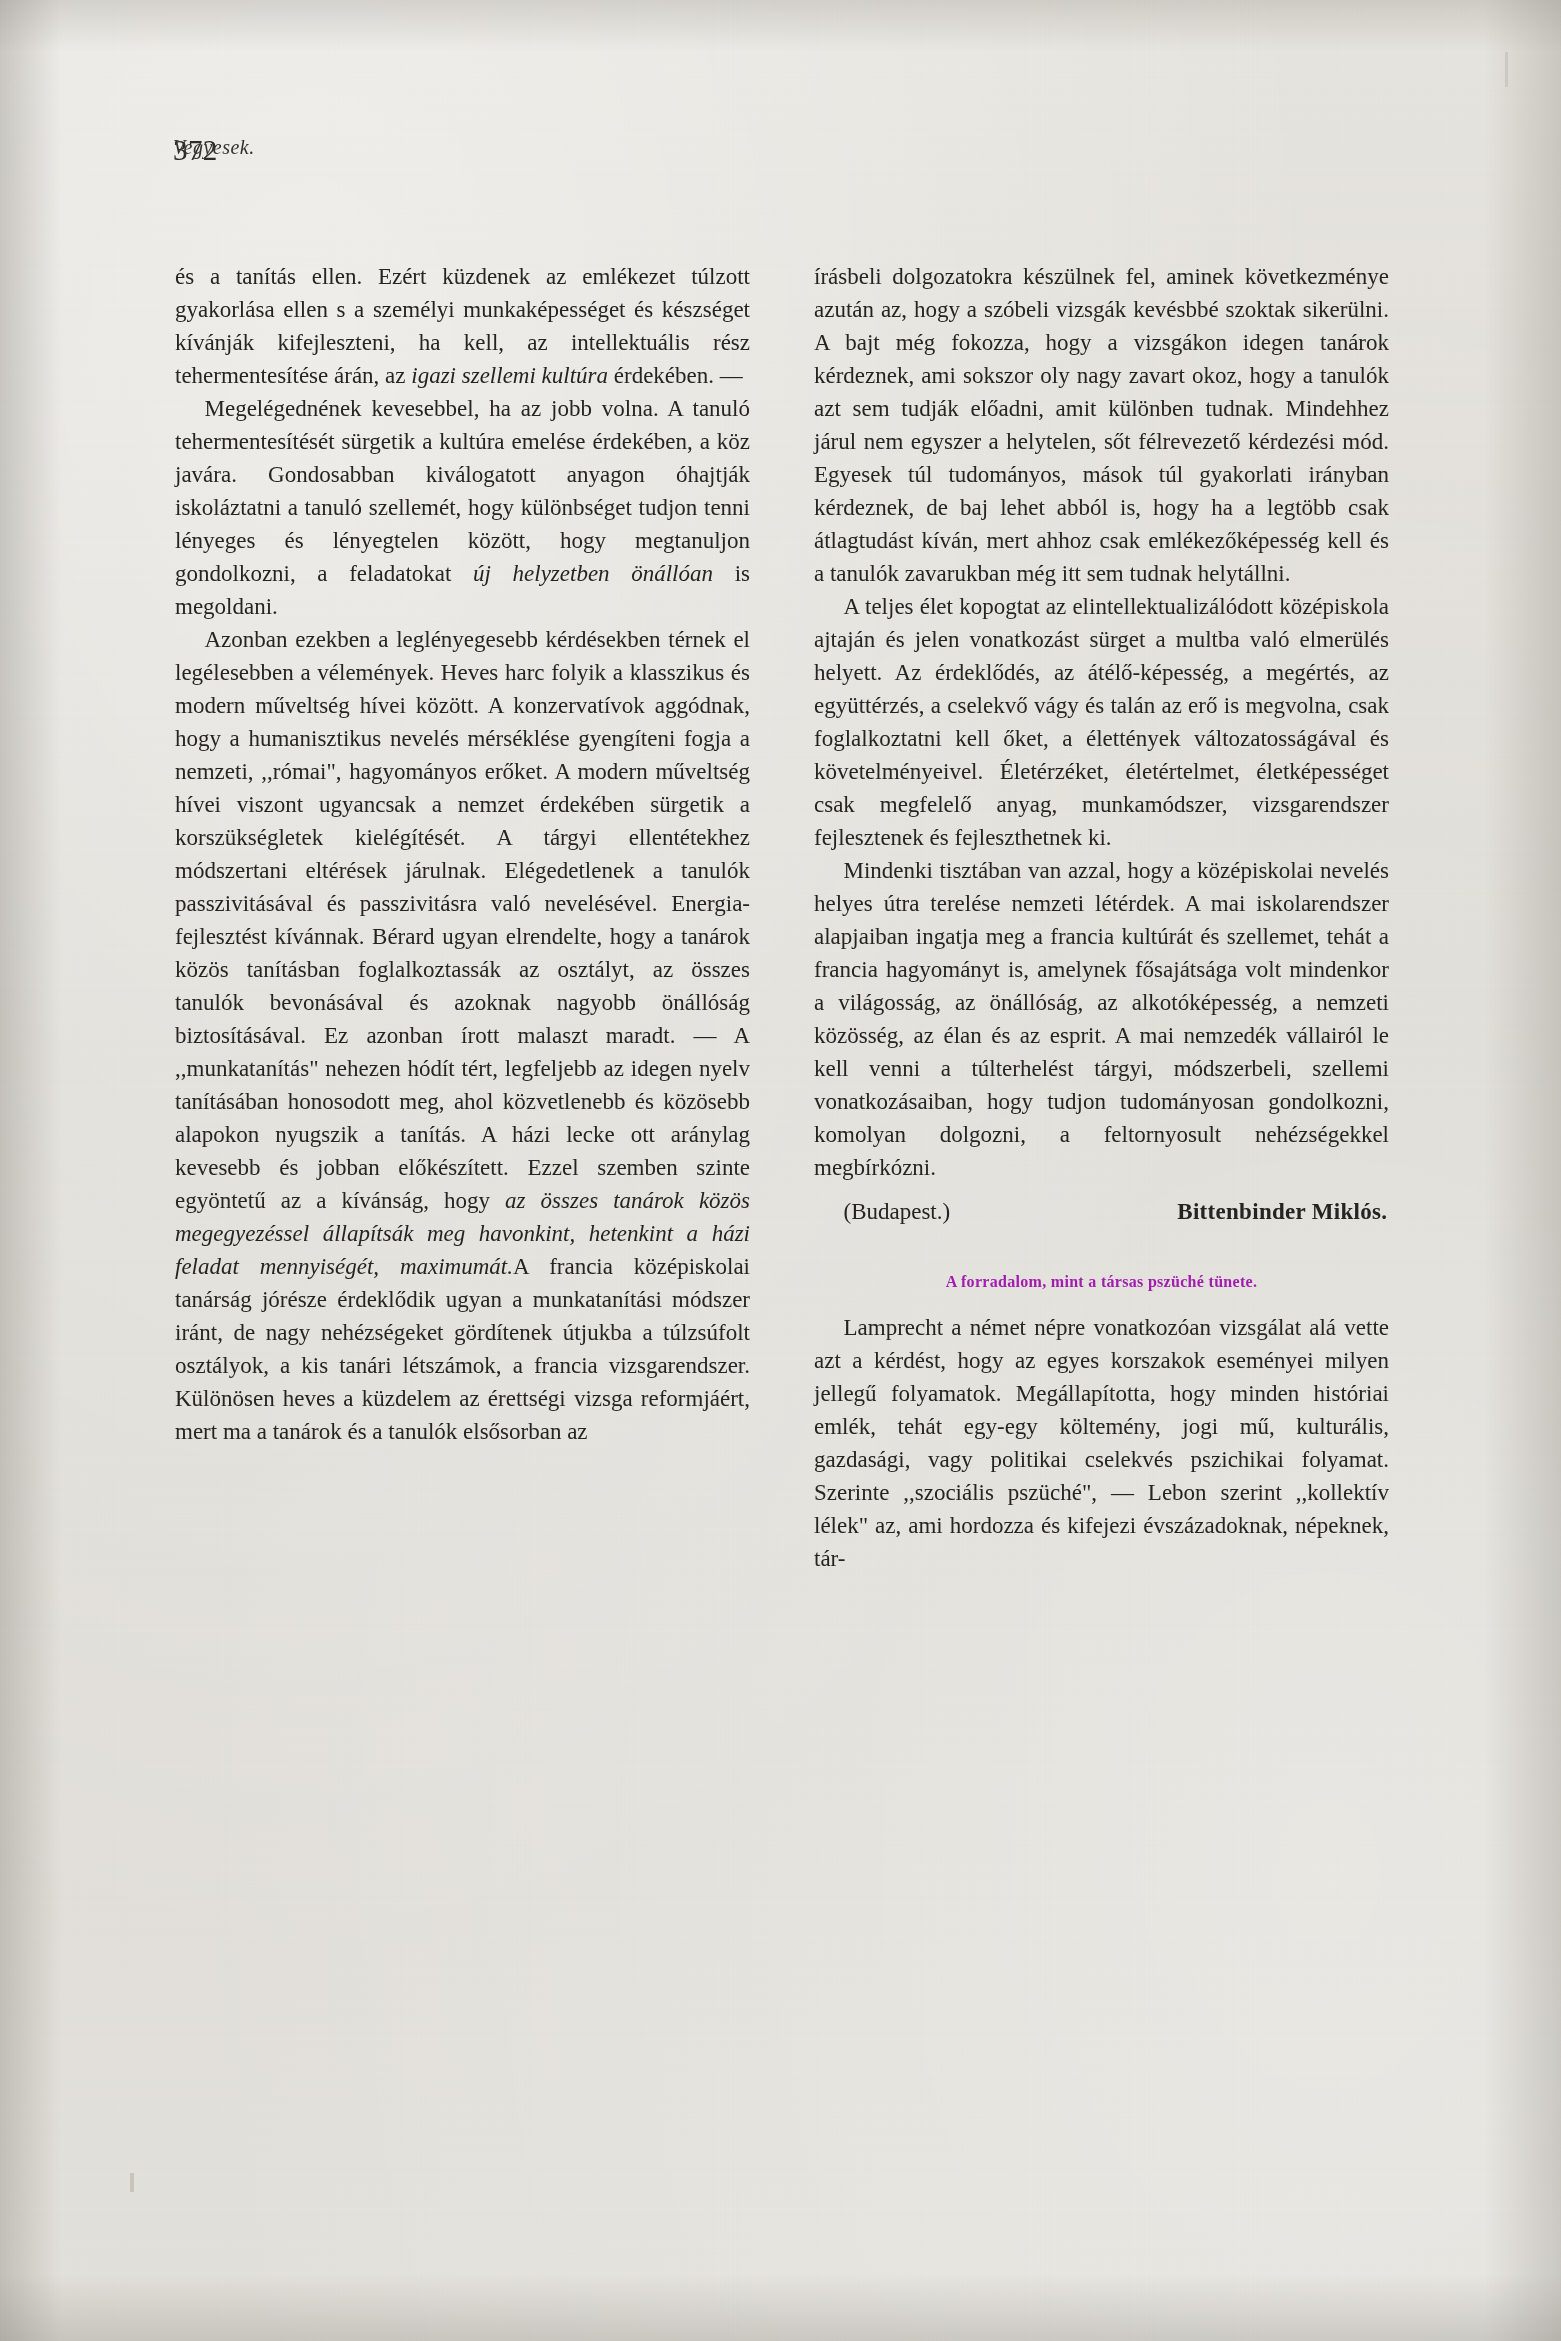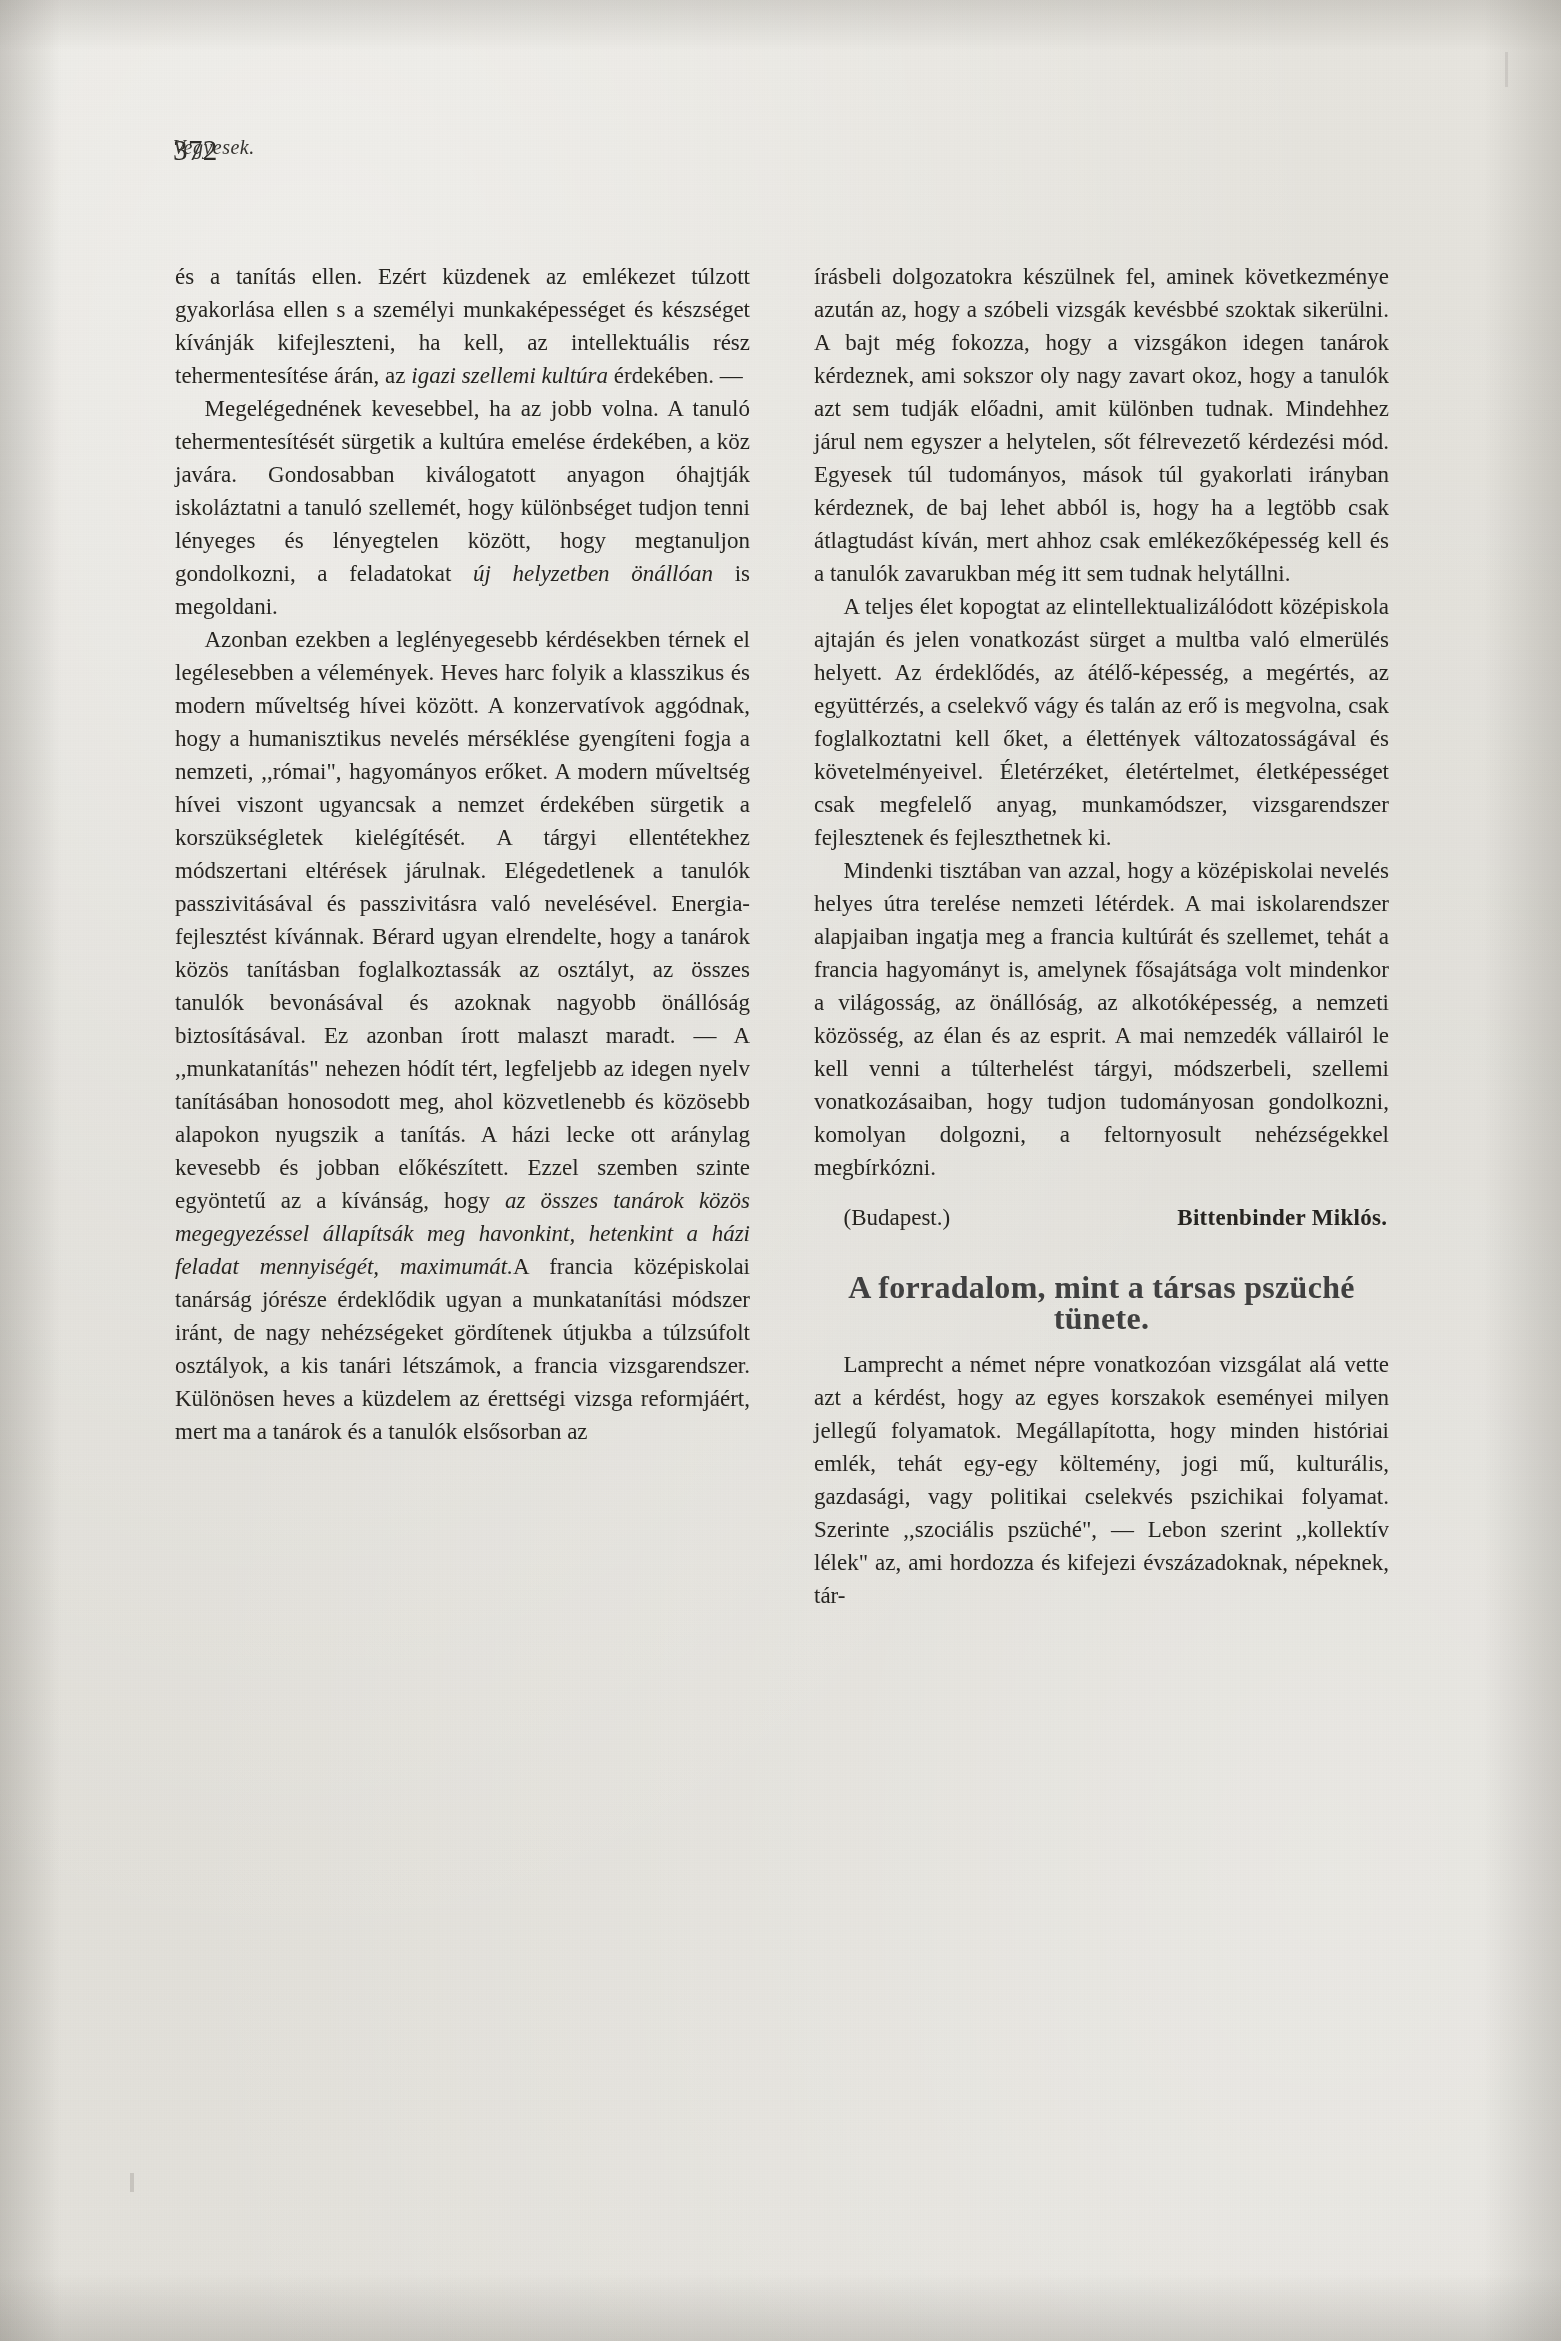--- a/index.html
+++ b/index.html
@@ -92,21 +92,21 @@
   }
   .col p {
     margin: 0;
     text-indent: 29.5px;
   }
   .col p.noindent {
     text-indent: 0;
   }
   .it { font-style: italic; }
   .sig {
-    margin-top: 17px;
+    margin-top: 11px;
     display: flex;
     justify-content: space-between;
     align-items: baseline;
   }
   .sig .place {
     font-family: "Liberation Serif", serif;
     font-size: 23px;
     padding-left: 29.5px;
   }
   .sig .name {
@@ -115,24 +115,24 @@
     font-weight: bold;
     letter-spacing: 0.3px;
     padding-right: 1.7px;
   }
   .arthead {
     margin-top: 38px;
     margin-bottom: 14px;
     text-align: center;
     font-family: "Liberation Serif", serif;
     font-weight: bold;
-    font-size: 32px;
+    font-size: 16px;
     line-height: 31px;
     letter-spacing: 0.3px;
-    color: #404040;
+    color: #a21caf;
   }
 
   
   .edge-l, .edge-r, .edge-t, .edge-b {
     position: absolute;
     pointer-events: none;
   }
   .edge-l { left: 0; top: 0; width: 61px; height: 2342px;
     background: linear-gradient(90deg, rgba(120,116,108,0.30), rgba(120,116,108,0)); }
   .edge-r { right: 0; top: 0; width: 78px; height: 2342px;

